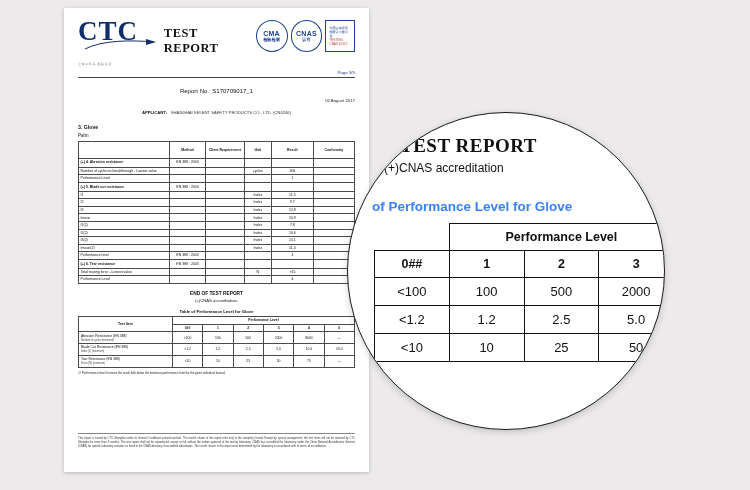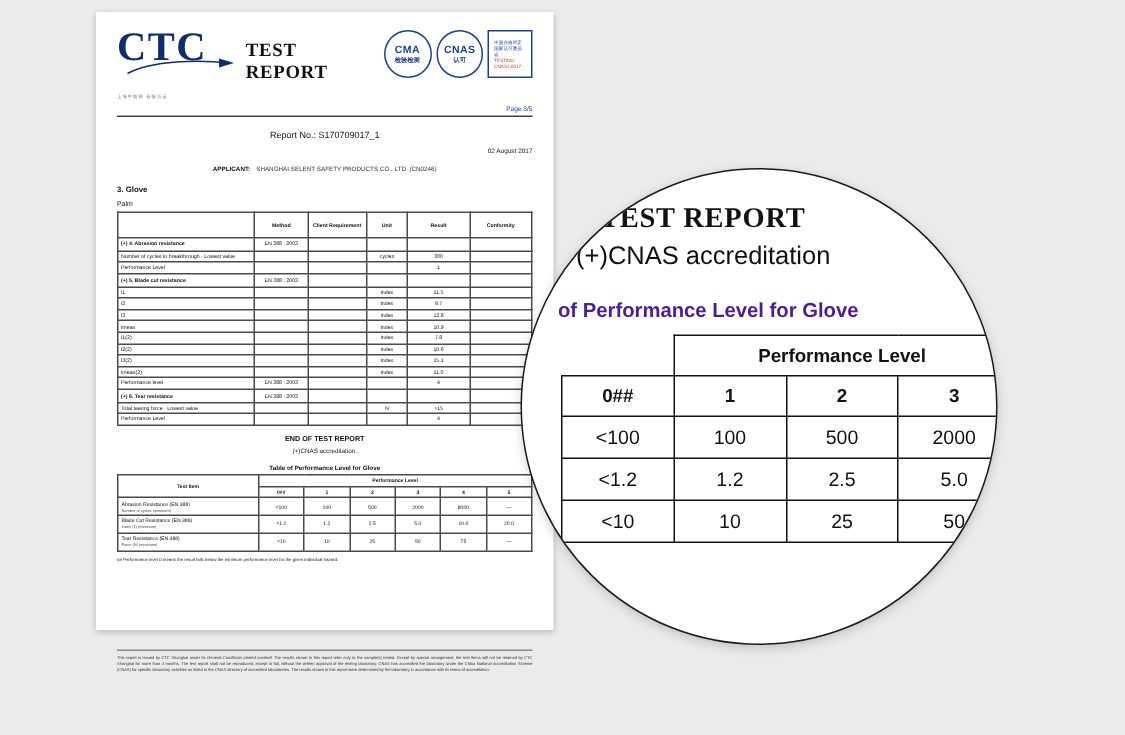--- a/index.html
+++ b/index.html
@@ -18,21 +18,21 @@
     position: absolute;
     inset: 0;
   }
 
   
   .paper {
     position: absolute;
     left: 64px;
     top: 8px;
     width: 305px;
-    height: 412px;
+    height: 464px;
     background: #ffffff;
     box-shadow: 0 1px 4px rgba(0,0,0,0.22);
   }
   .paper-inner {
     position: absolute;
     left: 14px;
     right: 14px;
     top: 10px;
     bottom: 8px;
   }
@@ -266,30 +266,30 @@
     font-family: "Liberation Serif", serif;
     font-weight: bold;
     font-size: 19px;
     letter-spacing: .5px;
     color: #111;
   }
   .z-cnas {
     position: absolute;
     left: 36px;
     top: 48px;
-    font-size: 17px;
+    font-size: 12px;
     color: #111;
   }
   .z-cap {
     position: absolute;
     left: 24px;
     top: 86px;
     font-size: 13.5px;
     font-weight: bold;
-    color: #4c1d95;
+    color: #3b82f6;
     text-align: right;
   }
   .z-foot {
     position: absolute;
     left: 12px;
     top: 236px;
     font-size: 11px;
     color: #111;
     white-space: nowrap;
   }

